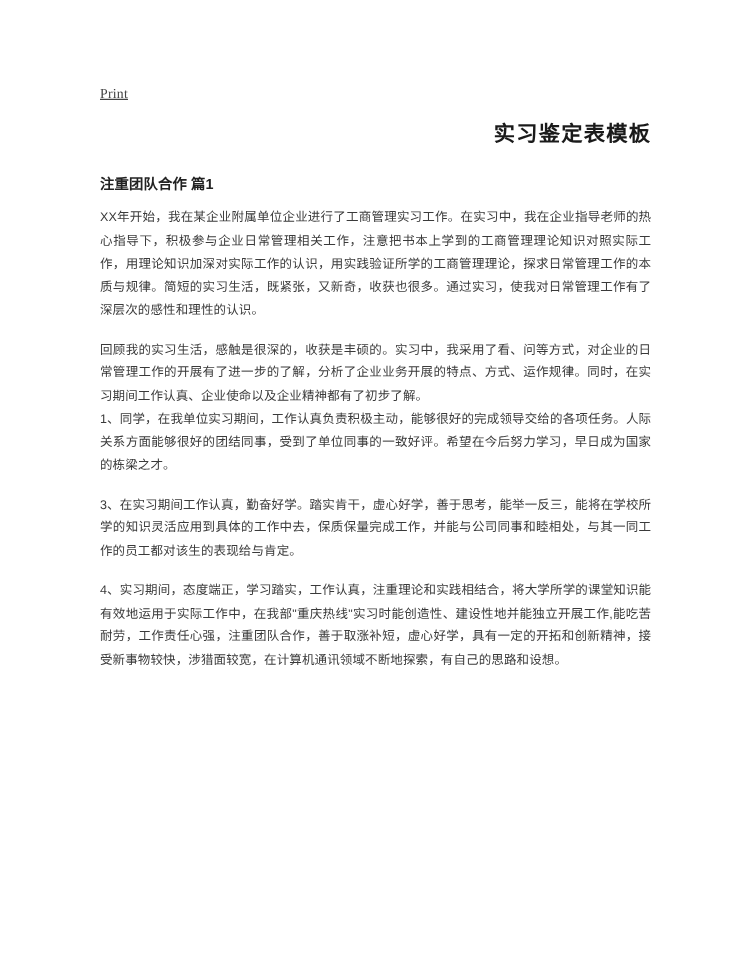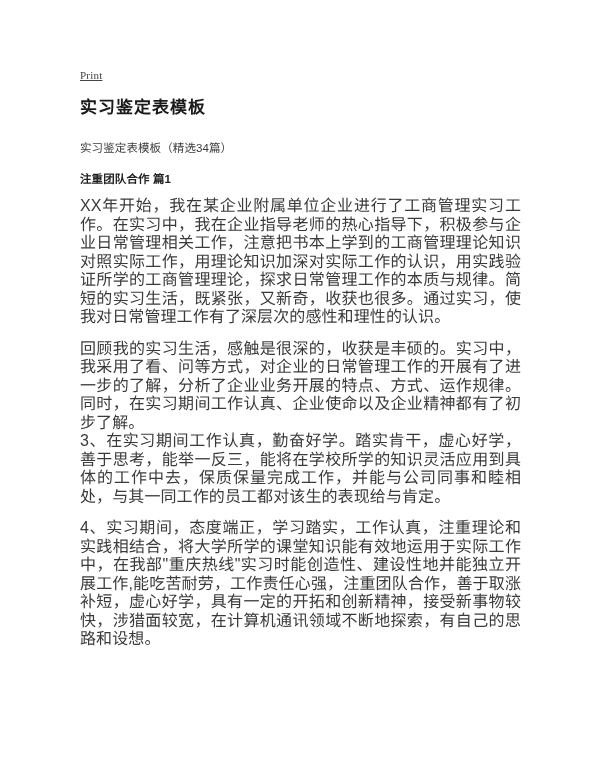--- a/index.html
+++ b/index.html
@@ -36,21 +36,21 @@
   .content {
     position: absolute;
     left: 80px;
     top: 96px;
     width: 441px;
   }
   .doc-title {
     font-size: 17px;
     line-height: 24px;
     font-weight: bold;
-    text-align: left;
+    text-align: right;
     color: #1a1a1a;
     letter-spacing: 1px;
     margin: 0 0 20px 0;
   }
   .doc-subtitle {
     font-size: 11.5px;
     line-height: 17px;
     color: #3a3a3a;
     margin: 0 0 14px 0;
     letter-spacing: 0.1px;
@@ -60,21 +60,21 @@
     line-height: 17px;
     font-weight: bold;
     color: #222222;
     margin: 16px 0 9px 0;
     letter-spacing: 0.1px;
   }
   .section-heading:first-of-type {
     margin-top: 4px;
   }
   .para {
-    font-size: 16px;
+    font-size: 10px;
     line-height: 18.5px;
     color: #3a3a3a;
     margin: 0 0 13px 0;
     text-align: justify;
     text-justify: inter-ideograph;
     letter-spacing: 0.1px;
     word-break: break-all;
   }
   .para:last-child {
     margin-bottom: 0;
@@ -85,27 +85,27 @@
 <body>
 
 <div class="page">
 
   <a class="print-link" href="#">Print</a>
 
   <div class="content">
 
     <h1 class="doc-title">实习鉴定表模板</h1>
 
-    <p class="doc-subtitle">实习鉴定表模板（精选34篇）</p>
 
     <div class="block">
       <h2 class="section-heading">注重团队合作 篇1</h2>
       <p class="para">XX年开始，我在某企业附属单位企业进行了工商管理实习工作。在实习中，我在企业指导老师的热心指导下，积极参与企业日常管理相关工作，注意把书本上学到的工商管理理论知识对照实际工作，用理论知识加深对实际工作的认识，用实践验证所学的工商管理理论，探求日常管理工作的本质与规律。简短的实习生活，既紧张，又新奇，收获也很多。通过实习，使我对日常管理工作有了深层次的感性和理性的认识。</p>
       <p class="para">回顾我的实习生活，感触是很深的，收获是丰硕的。实习中，我采用了看、问等方式，对企业的日常管理工作的开展有了进一步的了解，分析了企业业务开展的特点、方式、运作规律。同时，在实习期间工作认真、企业使命以及企业精神都有了初步了解。</p>
     </div>
 
     <div class="block">
+      <p class="para">1、同学，在我单位实习期间，工作认真负责积极主动，能够很好的完成领导交给的各项任务。人际关系方面能够很好的团结同事，受到了单位同事的一致好评。希望在今后努力学习，早日成为国家的栋梁之才。</p>
       <p class="para">3、在实习期间工作认真，勤奋好学。踏实肯干，虚心好学，善于思考，能举一反三，能将在学校所学的知识灵活应用到具体的工作中去，保质保量完成工作，并能与公司同事和睦相处，与其一同工作的员工都对该生的表现给与肯定。</p>
       <p class="para">4、实习期间，态度端正，学习踏实，工作认真，注重理论和实践相结合，将大学所学的课堂知识能有效地运用于实际工作中，在我部"重庆热线"实习时能创造性、建设性地并能独立开展工作,能吃苦耐劳，工作责任心强，注重团队合作，善于取涨补短，虚心好学，具有一定的开拓和创新精神，接受新事物较快，涉猎面较宽，在计算机通讯领域不断地探索，有自己的思路和设想。</p>
     </div>
 
   </div>
 </div>
 
 </body></html>

